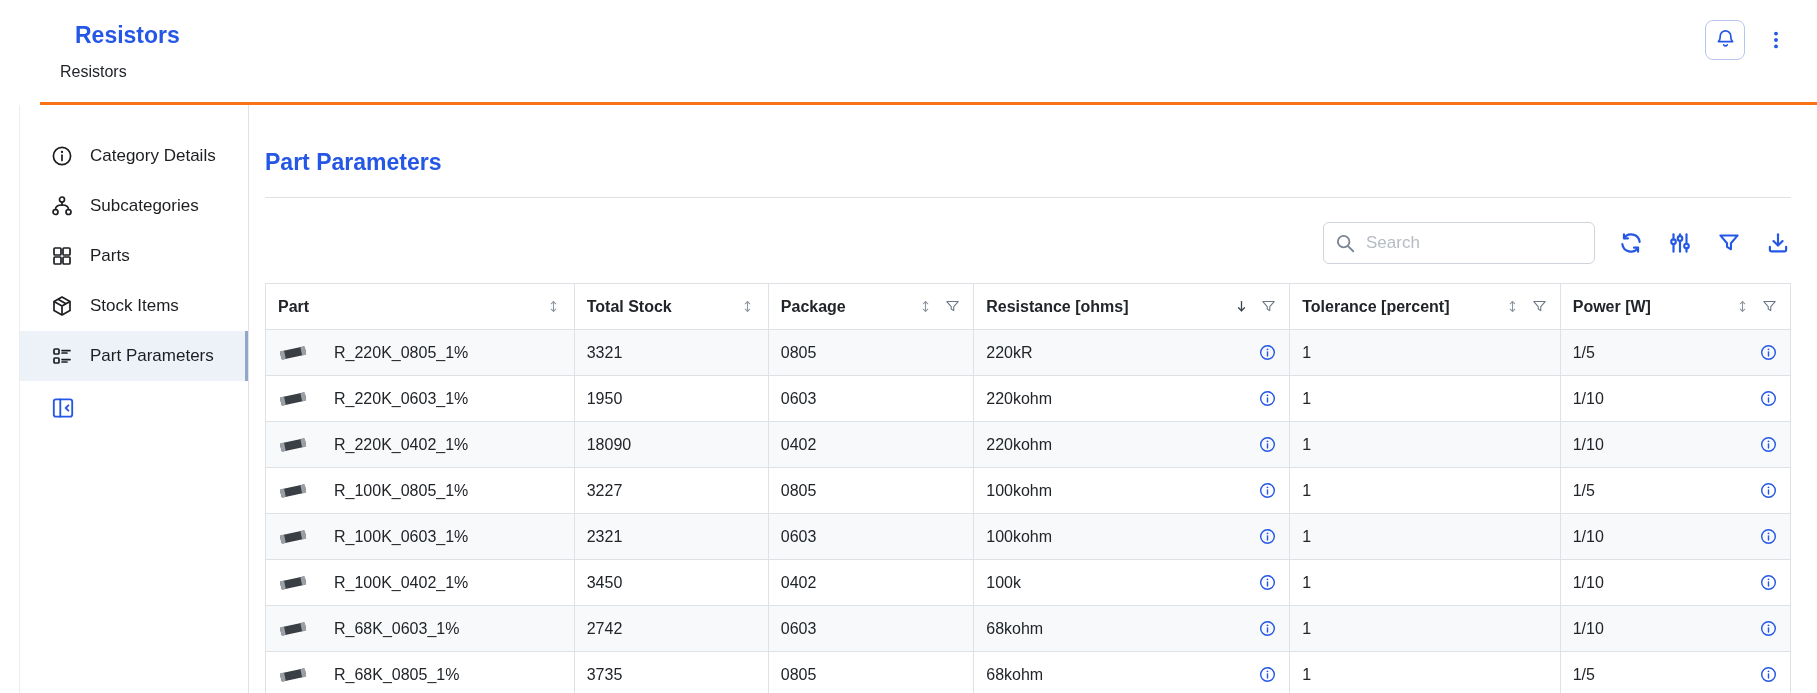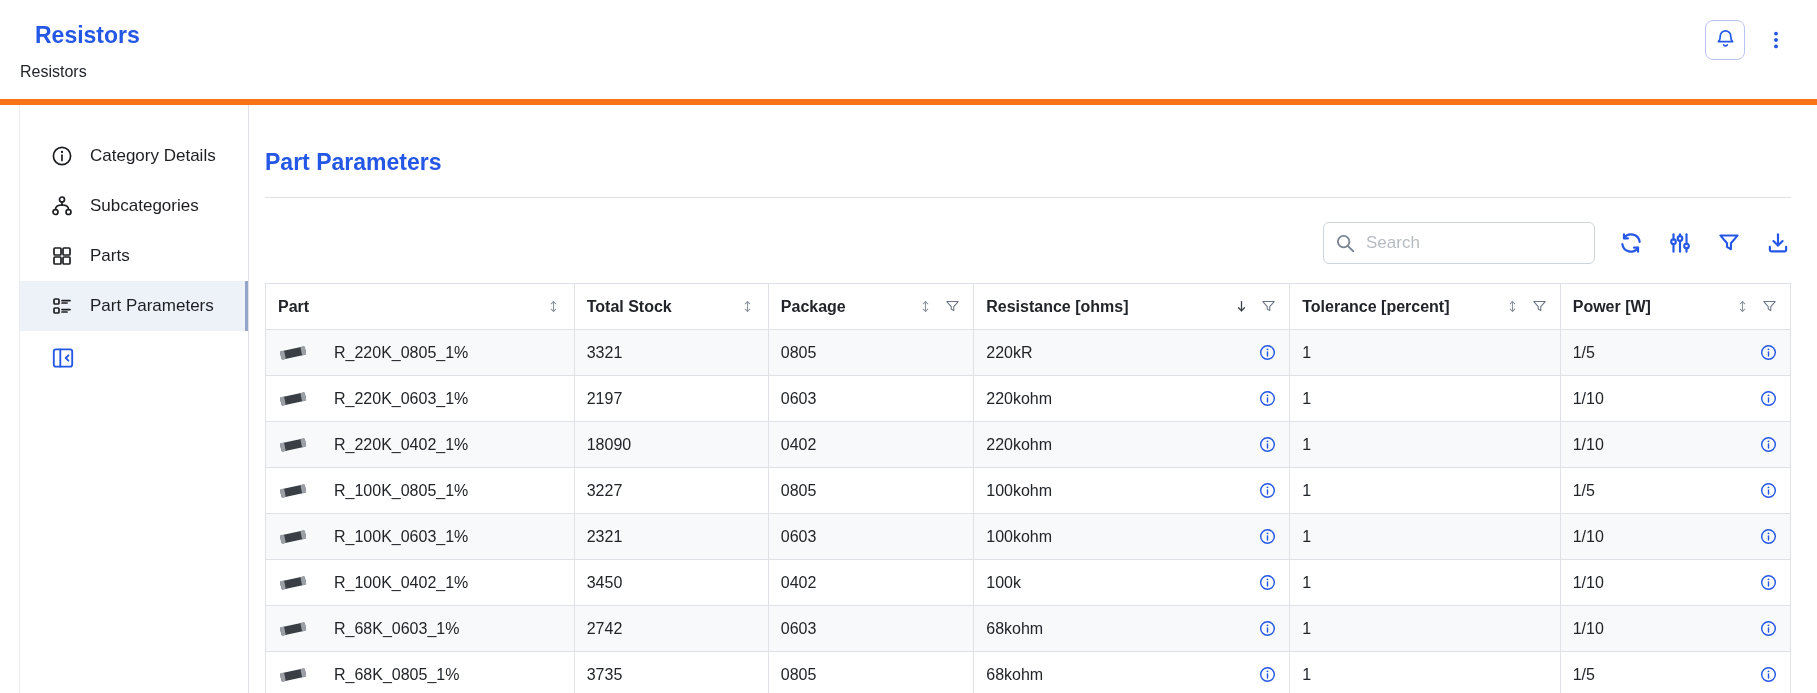--- a/index.html
+++ b/index.html
@@ -7,22 +7,22 @@
   body {
     width:1817px; height:693px; overflow:hidden;
     background:#ffffff; color:#212529;
     font-family:"Liberation Sans", sans-serif;
   }
   button { font-family:inherit; cursor:pointer; }
 
   
   .header {
     height:105px; padding:14px 26px 0 20px;
-    border-bottom:6px solid #f97316;
-    display:flex; justify-content:space-between; align-items:flex-start;
+    border-bottom:3px solid #f97316;
+    display:flex; justify-content:space-between; align-items:flex-start;margin-left:40px;
   }
   .page-title {
     margin:8px 0 0 15px; font-size:23px; font-weight:700; color:#2457e5;
   }
   .breadcrumb { margin:14px 0 0 0; font-size:16px; color:#212529; cursor:pointer; }
   .header-actions { display:flex; align-items:center; gap:16px; margin-top:6px; }
   .bell-button {
     width:40px; height:40px; background:#fff;
     border:1px solid #b9c5f1; border-radius:8px;
     color:#2457e5; display:flex; align-items:center; justify-content:center; padding:0;
@@ -173,20 +173,30 @@
           <svg viewBox="0 0 24 24" fill="none" stroke="currentColor" stroke-width="1.7">
             <rect x="4" y="4" width="7" height="7" rx="1"></rect>
               <rect x="13" y="4" width="7" height="7" rx="1"></rect>
             <rect x="4" y="13" width="7" height="7" rx="1"></rect>
               <rect x="13" y="13" width="7" height="7" rx="1"></rect>
           </svg>
         </span>
         <span>Parts</span>
       </div>
 
+      <div class="side-item">
+        <span class="sicon">
+          <svg viewBox="0 0 24 24" fill="none" stroke="currentColor" stroke-width="1.7" stroke-linejoin="round">
+            <path d="M12 3l8 4.5v9L12 21l-8-4.5v-9L12 3z"></path>
+            <path d="M12 12l8-4.5M12 12v9M12 12L4 7.5"></path>
+            <path d="M8 5.3l8 4.5"></path>
+          </svg>
+        </span>
+        <span>Stock Items</span>
+      </div>
 
       <div class="side-item selected">
         <span class="sicon">
           <svg viewBox="0 0 24 24" fill="none" stroke="currentColor" stroke-width="1.7" stroke-linecap="round">
             <rect x="4" y="5" width="5" height="5" rx="1"></rect>
               <rect x="4" y="14" width="5" height="5" rx="1"></rect>
             <line x1="12" y1="6.6" x2="20" y2="6.6"></line>
               <line x1="12" y1="9" x2="17" y2="9"></line>
             <line x1="12" y1="15.6" x2="20" y2="15.6"></line>
               <line x1="12" y1="18" x2="17" y2="18"></line>
@@ -427,21 +437,21 @@
                       <g transform="rotate(-12 16 9)">
                         <rect x="2.5" y="5" width="27" height="9" rx="1.5" fill="#3a3f45"></rect>
                         <rect x="2.5" y="5" width="4.6" height="9" rx="1" fill="#9aa0a6"></rect>
                         <rect x="24.9" y="5" width="4.6" height="9" rx="1" fill="#9aa0a6"></rect>
                       </g>
                     </svg>
                   </span>
                   <span>R_220K_0603_1%</span>
                 </div>
               </td>
-              <td>2197</td>
+              <td>1950</td>
               <td>0603</td>
               <td>
                 <div class="cell-flex">
                   <span>220kohm</span>
                   <span class="info">
                     <svg viewBox="0 0 24 24" fill="none" stroke="currentColor" stroke-width="1.8" stroke-linecap="round">
                       <circle cx="12" cy="12" r="8.6"></circle>
                       <line x1="12" y1="11.2" x2="12" y2="16.4"></line>
                       <circle cx="12" cy="8" r="1.2" fill="currentColor" stroke="none"></circle>
                     </svg>

